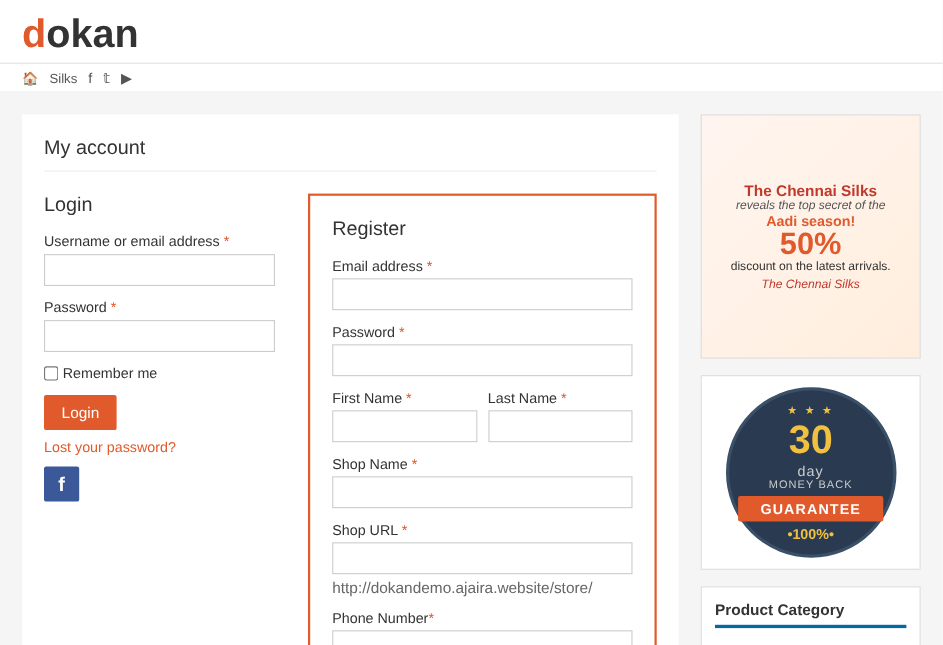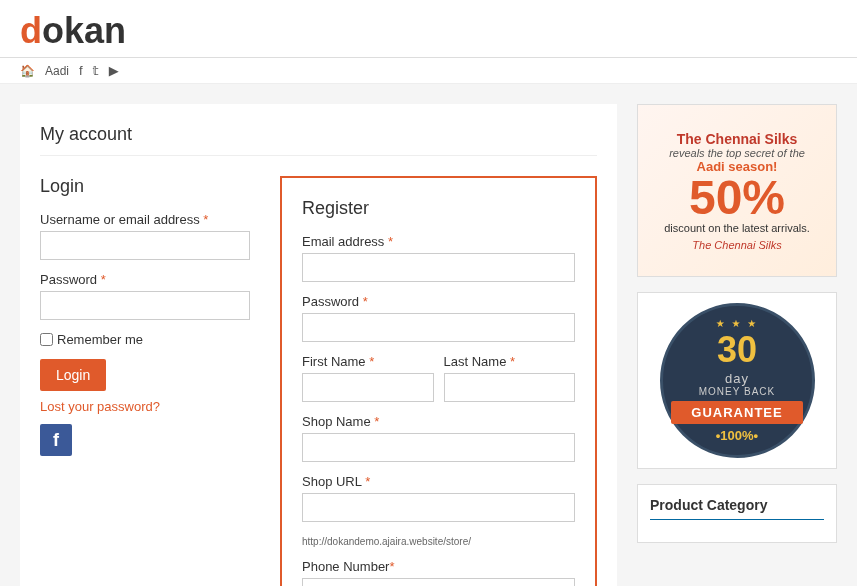--- a/index.html
+++ b/index.html
@@ -29,49 +29,49 @@
     .form-input { width: 100%; padding: 6px 8px; border: 1px solid #ccc; font-size: 13px; }
     .remember-row { display: flex; align-items: center; gap: 4px; margin-bottom: 12px; font-size: 13px; }
     .btn-login { background: #e05a2b; color: #fff; border: none; padding: 8px 16px; font-size: 14px; cursor: pointer; border-radius: 2px; }
     .lost-password { color: #e05a2b; font-size: 13px; text-decoration: none; display: block; margin-top: 8px; }
     .fb-icon { display: inline-flex; align-items: center; justify-content: center; width: 32px; height: 32px; background: #3b5998; color: #fff; font-size: 18px; font-weight: bold; margin-top: 10px; border-radius: 2px; }
 
     
     .register-section { flex: 1.3; border: 2px solid #e05a2b; padding: 20px; }
     .inline-group { display: flex; gap: 10px; }
     .inline-group .form-group { flex: 1; }
-    .shop-url-hint { font-size: 10px; color: #666; margin-top: 14px; }
+    .shop-url-hint { font-size: 14px; color: #666; margin-top: 4px; }
 
     
     .sidebar { width: 200px; display: flex; flex-direction: column; gap: 15px; }
-    .ad-placeholder { width: 100%; height: 173px; background: linear-gradient(135deg, #fff5f0 0%, #ffeedd 100%); display: flex; flex-direction: column; align-items: center; justify-content: center; border: 1px solid #ddd; overflow: hidden; position: relative; }
+    .ad-placeholder { width: 100%; height: 222px; background: linear-gradient(135deg, #fff5f0 0%, #ffeedd 100%); display: flex; flex-direction: column; align-items: center; justify-content: center; border: 1px solid #ddd; overflow: hidden; position: relative; }
     .guarantee-wrapper { background: #fff; padding: 10px; display: flex; align-items: center; justify-content: center; border: 1px solid #ddd; }
     .guarantee-circle { background: #2a3a50; border-radius: 50%; width: 155px; height: 155px; display: flex; flex-direction: column; align-items: center; justify-content: center; position: relative; border: 3px solid #3a5068; }
     .guarantee-days { font-size: 36px; font-weight: bold; color: #f0c040; }
     .guarantee-day-label { font-size: 13px; color: #ccc; letter-spacing: 1px; }
     .guarantee-money { font-size: 10px; color: #ccc; letter-spacing: 1px; }
     .guarantee-ribbon { background: #e05a2b; color: #fff; font-weight: bold; font-size: 13px; padding: 4px 20px; border-radius: 2px; margin: 4px 0; letter-spacing: 1px; }
     .guarantee-pct { font-size: 13px; color: #f0c040; font-weight: bold; }
     .stars { color: #f0c040; font-size: 10px; letter-spacing: 2px; }
 
     .product-category { background: #fff; border: 1px solid #ddd; padding: 12px; }
-    .category-title { font-size: 14px; font-weight: bold; color: #333; margin-bottom: 10px; border-bottom: 1px solid #0369a1; padding-bottom: 6px; }
+    .category-title { font-size: 14px; font-weight: bold; color: #333; margin-bottom: 10px; border-bottom: 3px solid #0369a1; padding-bottom: 6px; }
   </style>
 </head>
 <body>
 
 <div class="top-bar">
   <div class="logo">
     <span style="color:#e05a2b;">d</span><span style="color:#333;">okan</span>
   </div>
 </div>
 
 <div class="nav-bar">
   <span>🏠</span>
-  <a href="#">Aadi</a>
+  <a href="#">Silks</a>
   <a href="#" class="nav-icon">f</a>
   <a href="#" class="nav-icon">𝕥</a>
   <a href="#" class="nav-icon">▶</a>
 </div>
 
 <div class="page-wrapper">
   <div class="main-content">
     <h1 class="page-title">My account</h1>
     <div class="columns-wrapper">
 
@@ -157,21 +157,21 @@
     </div>
   </div>
 
   <div class="sidebar">
 
     <div class="ad-placeholder">
       <div style="text-align:center; padding: 10px;">
         <div style="font-size:14px; font-weight:bold; color:#c0392b;">The Chennai Silks</div>
         <div style="font-size:11px; color:#555; font-style:italic;">reveals the top secret of the</div>
         <div style="font-size:13px; font-weight:bold; color:#e05a2b;">Aadi season!</div>
-        <div style="font-size:48px; font-weight:bold; color:#e05a2b; line-height:1;text-align:center;"><span>50%</span></div>
+        <div style="font-size:28px; font-weight:bold; color:#e05a2b; line-height:1;text-align:center;"><span>50%</span></div>
         <div style="font-size:11px; color:#333;">discount on the latest arrivals.</div>
         <div style="font-size:11px; color:#c0392b; font-style:italic; margin-top:5px;">The Chennai Silks</div>
       </div>
     </div>
 
     <div class="guarantee-wrapper">
       <div class="guarantee-circle">
         <div class="stars">★ ★ ★</div>
         <div class="guarantee-days">30</div>
         <div class="guarantee-day-label">day</div>

